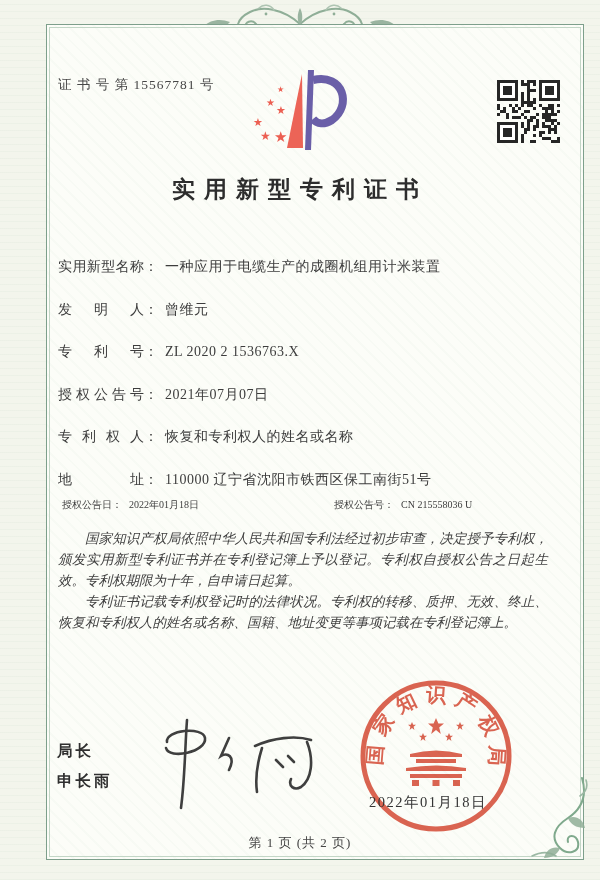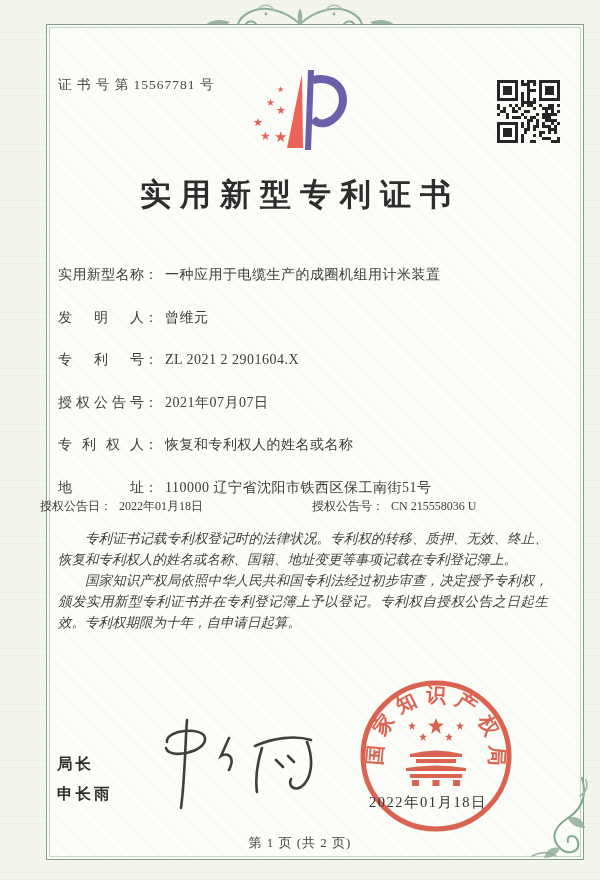--- a/index.html
+++ b/index.html
@@ -13,34 +13,34 @@
   .frame{position:absolute;left:46px;top:24px;width:536px;height:834px;
     border:1px solid #7d9f8b;background:#fcfdf8;
     background-image:repeating-linear-gradient(45deg, rgba(160,195,168,0.05) 0 2px, transparent 2px 9px);}
   .frame-inner{position:absolute;inset:2px;border:1px solid #c2d6c6;pointer-events:none;}
   .ornament-top{position:absolute;left:170px;top:0px;width:260px;height:48px;}
   .ornament-corner{position:absolute;left:528px;top:776px;width:62px;height:86px;}
   .cert-no{position:absolute;left:58px;top:76px;font-size:13.5px;letter-spacing:1px;color:#474747;}
   .logo{position:absolute;left:240px;top:66px;width:116px;height:102px;}
   .qr{position:absolute;left:497px;top:80px;width:63px;height:63px;}
   .title{position:absolute;left:0;top:174px;width:100%;text-align:center;
-    font-size:31px;font-weight:700;letter-spacing:9px;color:#2d2d2d;}
-  .fields{position:absolute;left:58px;top:258px;width:492px;font-size:14px;margin-top:8px;}
+    font-size:23px;font-weight:700;letter-spacing:9px;color:#2d2d2d;}
+  .fields{position:absolute;left:58px;top:258px;width:492px;font-size:14px;}
   .frow{display:flex;align-items:baseline;height:16px;margin-bottom:26.5px;}
   .flabel{display:inline-block;width:86px;flex:none;text-align:justify;text-align-last:justify;text-justify:inter-character;}
   .fcolon{flex:none;margin-right:7px;}
   .fvalue{letter-spacing:0.5px;text-align:right;}
-  .grant{position:absolute;left:40px;top:498px;width:492px;font-size:12px;height:16px;}
+  .grant{position:absolute;left:62px;top:498px;width:492px;font-size:10px;height:16px;}
   .grant .pair{position:absolute;top:0;display:flex;align-items:baseline;}
   .grant .pair.right{left:244px;margin-left:28px;}
   .paras{position:absolute;left:58px;top:528px;width:490px;font-size:13.5px;line-height:21px;
     text-align:justify;color:#3f3f3f;font-style:italic;}
   .paras p{margin:0;text-indent:2em;}
   .officer{position:absolute;left:57px;top:736px;font-size:15.5px;line-height:30px;
-    letter-spacing:3px;font-weight:600;color:#2f2f2f;font-style:normal;margin-top:13px;}
+    letter-spacing:3px;font-weight:600;color:#2f2f2f;font-style:normal;}
   .signature{position:absolute;left:143px;top:712px;width:185px;height:102px;}
   .seal{position:absolute;left:350px;top:670px;width:172px;height:172px;opacity:0.85;mix-blend-mode:multiply;z-index:2;}
   .seal-date{position:absolute;left:369px;top:793px;font-size:14.5px;letter-spacing:1.5px;color:#333;z-index:3;}
   .footer{position:absolute;left:0;top:834px;width:100%;text-align:center;font-size:13px;letter-spacing:1px;color:#454545;}
 </style>
 </head>
 <body>
 
 <div class="page">
 
@@ -219,21 +219,21 @@
         <span class="fvalue">一种应用于电缆生产的成圈机组用计米装置</span>
     </div>
     <div class="frow">
       <span class="flabel">发明人</span>
         <span class="fcolon">：</span>
         <span class="fvalue">曾维元</span>
     </div>
     <div class="frow">
       <span class="flabel">专利号</span>
         <span class="fcolon">：</span>
-        <span class="fvalue">ZL 2021 2 2901604.X</span>
+        <span class="fvalue">ZL 2020 2 1536763.X</span>
     </div>
     <div class="frow">
       <span class="flabel">授权公告号</span>
         <span class="fcolon">：</span>
         <span class="fvalue">2021年07月07日</span>
     </div>
     <div class="frow">
       <span class="flabel">专利权人</span>
         <span class="fcolon">：</span>
         <span class="fvalue">恢复和专利权人的姓名或名称</span>
@@ -252,22 +252,22 @@
         <span>2022年01月18日</span>
     </span>
     <span class="pair right">
       <span>授权公告号</span>
         <span class="fcolon">：</span>
         <span>CN 215558036 U</span>
     </span>
   </div>
 
   <div class="paras">
+    <p>国家知识产权局依照中华人民共和国专利法经过初步审查，决定授予专利权，颁发实用新型专利证书并在专利登记簿上予以登记。专利权自授权公告之日起生效。专利权期限为十年，自申请日起算。</p>
     <p>专利证书记载专利权登记时的法律状况。专利权的转移、质押、无效、终止、恢复和专利权人的姓名或名称、国籍、地址变更等事项记载在专利登记簿上。</p>
-    <p>国家知识产权局依照中华人民共和国专利法经过初步审查，决定授予专利权，颁发实用新型专利证书并在专利登记簿上予以登记。专利权自授权公告之日起生效。专利权期限为十年，自申请日起算。</p>
   </div>
 
   <div class="officer">
     <div>局长</div>
     <div>申长雨</div>
   </div>
 
   <svg class="signature" viewBox="0 0 185 102">
     <g fill="none" stroke="#2b2b2b" stroke-width="2.6" stroke-linecap="round" opacity="0.9">
       <path d="M44,8 C42,34 42,66 38,96"></path>

